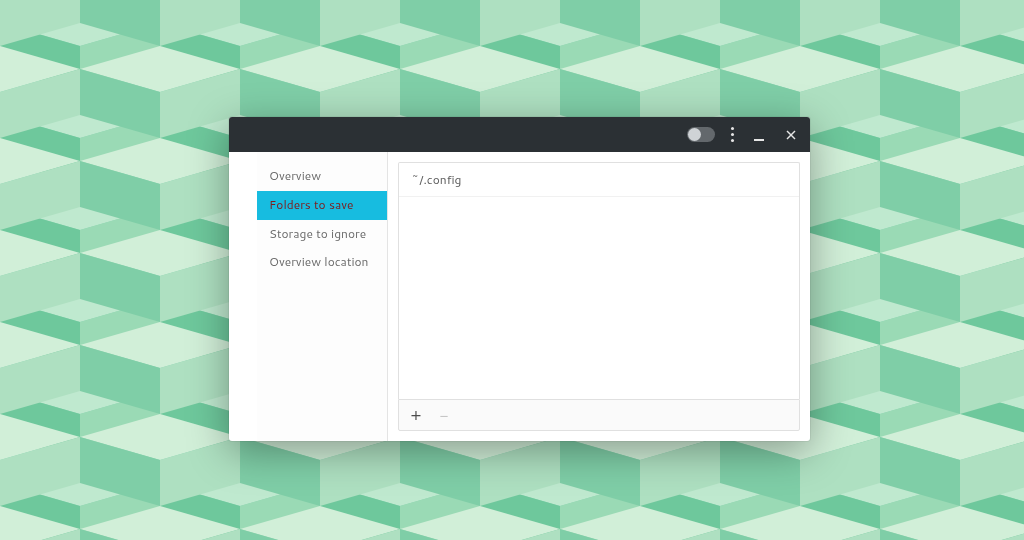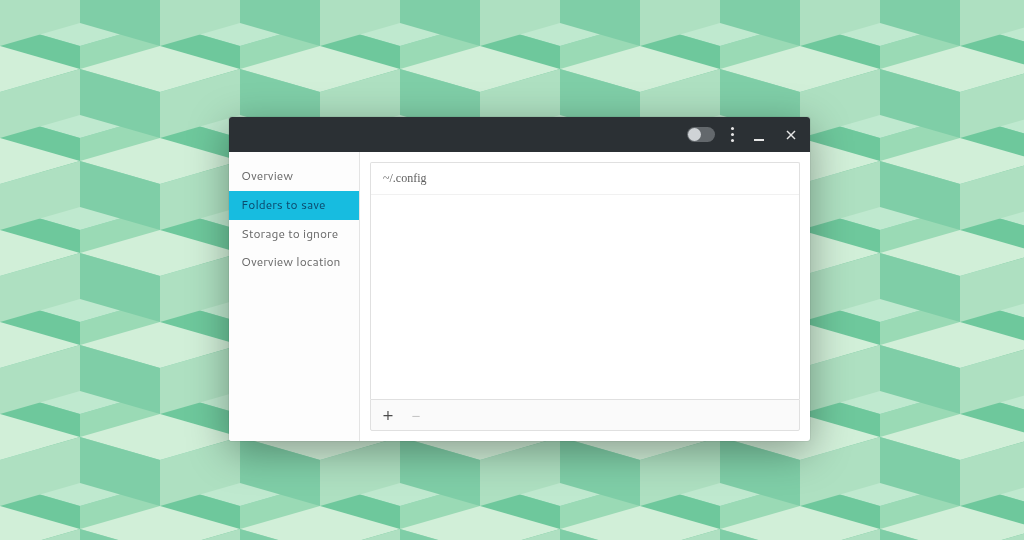--- a/index.html
+++ b/index.html
@@ -72,37 +72,38 @@
       cursor: pointer;
       font-size: 13px;
       line-height: 1;
     }
     .tb-min { align-items: flex-end; padding-bottom: 3px; }
 
     .body {
       flex: 1;
       display: flex;
       min-height: 0;
+      margin-left: 28px;
     }
     .sidebar {
       width: 131px;
       border-right: 1px solid #e4e4e4;
       padding-top: 10px;
       background: #fdfdfd;
     }
     .sidebar .item {
       padding: 6px 12px;
       font-size: 12px;
       color: #6c6c6c;
       cursor: pointer;
       line-height: 1.4;
     }
     .sidebar .item.selected {
       background: #17bce0;
-      color: #0c4a6e;
+      color: #7f1d1d;
     }
     .main {
       flex: 1;
       display: flex;
       flex-direction: column;
       padding: 10px;
       gap: 0;
     }
     .listbox {
       flex: 1;
@@ -110,21 +111,20 @@
       border-bottom: none;
       background: #ffffff;
       overflow: auto;
       border-radius: 2px 2px 0 0;
     }
     .list-row {
       padding: 8px 12px;
       font-size: 12px;
       color: #5d5d5d;
       border-bottom: 1px solid #f1f1f1;
-      font-family: Liberation Serif, serif;
     }
     .toolbar {
       border: 1px solid #e0e0e0;
       background: #fafafa;
       height: 32px;
       display: flex;
       align-items: center;
       padding: 0 8px;
       gap: 10px;
       border-radius: 0 0 2px 2px;

